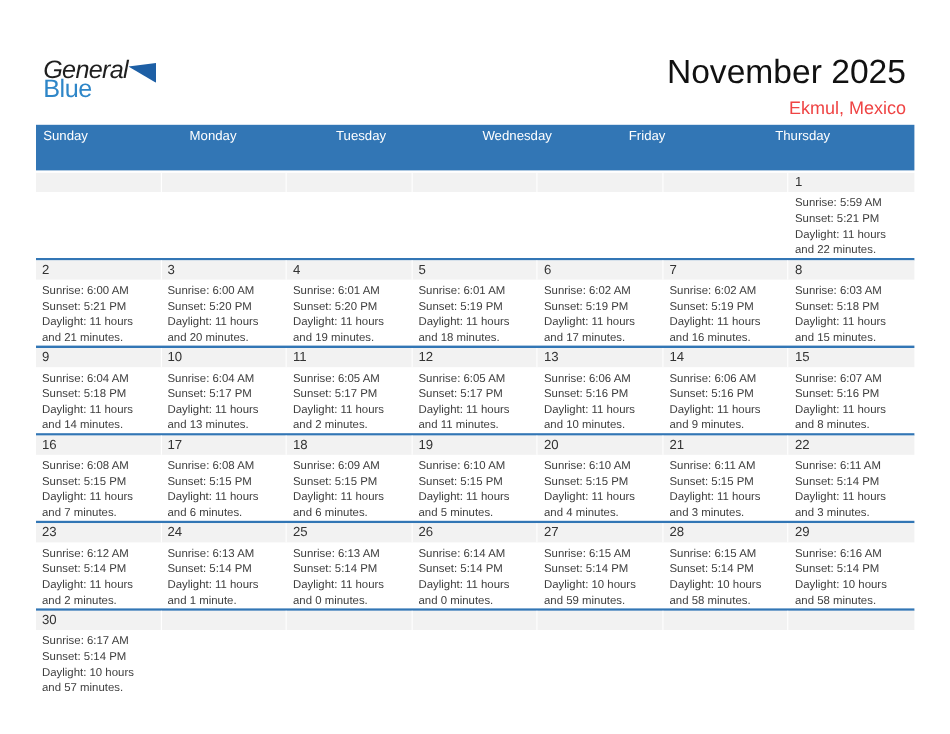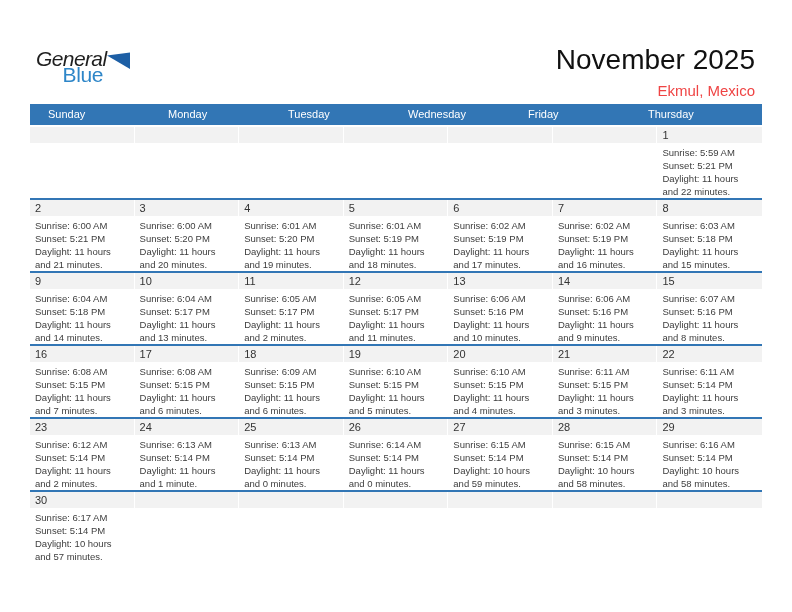--- a/index.html
+++ b/index.html
@@ -15,29 +15,29 @@
     --tri-blue: #1d5fa5;
     --text: #3d3d3d;
   }
   .page { position: absolute; inset: 0; }
 
   
   .logo { position: absolute; left: 36px; top: 48px; display: inline-block; }
   .logo-top { display: flex; align-items: flex-end; font-style: italic; }
   .logo-general { font-size: 21px; color: #1f1f1f; letter-spacing: -0.6px; line-height: 1; }
   .logo-triangle { width: 23px; height: 17px; margin-left: 0px; margin-bottom: 0px; display: block; }
-  .logo-blue { font-size: 21px; color: var(--logo-blue); text-align: center; margin-top: -5px; letter-spacing: -0.4px; line-height: 1; }
+  .logo-blue { font-size: 21px; color: var(--logo-blue); text-align: left; margin-top: -5px; letter-spacing: -0.4px; line-height: 1; }
 
   
   .title { position: absolute; top: 44px; right: 37px; font-size: 28px; color: #111111; }
   .subtitle { position: absolute; top: 82px; right: 37px; font-size: 15px; color: #ef4444; }
 
   
   .calendar { position: absolute; left: 30px; top: 104px; width: 732px; }
-  .dow-row { display: flex; background: var(--accent); height: 21px; padding-left: 12px; }
+  .dow-row { display: flex; background: var(--accent); height: 38px; }
   .dow-cell {
     flex: 1 1 0; color: #ffffff; font-size: 11px; line-height: 21px;
     padding-left: 6px; box-sizing: border-box; overflow: hidden; white-space: nowrap;
   }
   .week-row { display: flex; border-top: 2px solid var(--accent); height: 71px; }
   .week-row.first { border-top: 2px solid transparent; }
   .day-cell { flex: 1 1 0; display: flex; flex-direction: column; box-sizing: border-box; min-width: 0; }
   .day-num {
     height: 16px; background: var(--band); font-size: 11px; line-height: 16px;
     padding-left: 5px; color: #333333; box-sizing: border-box;

